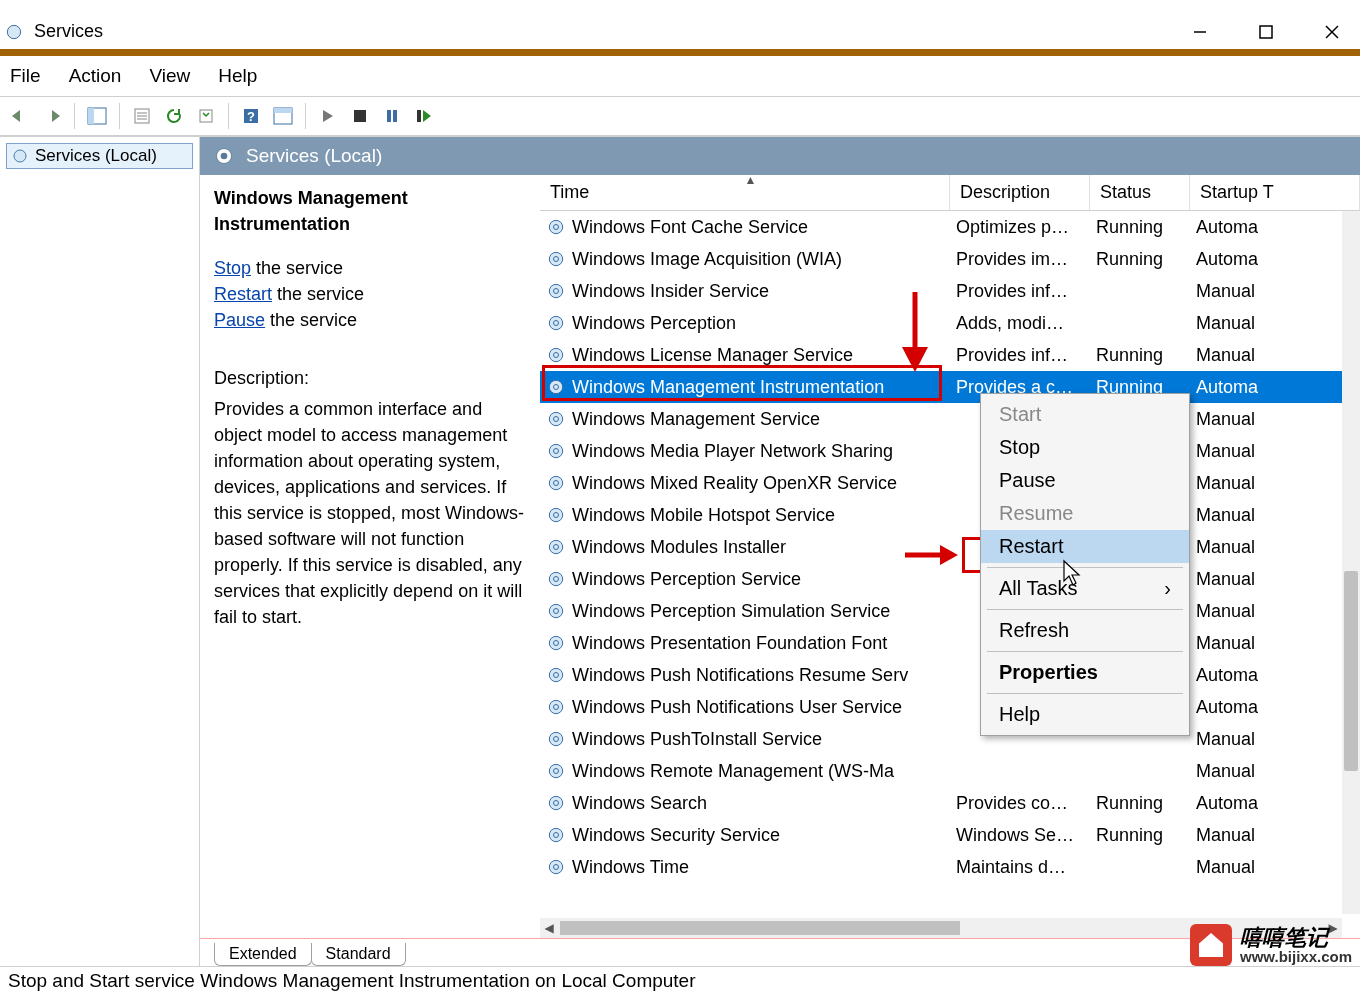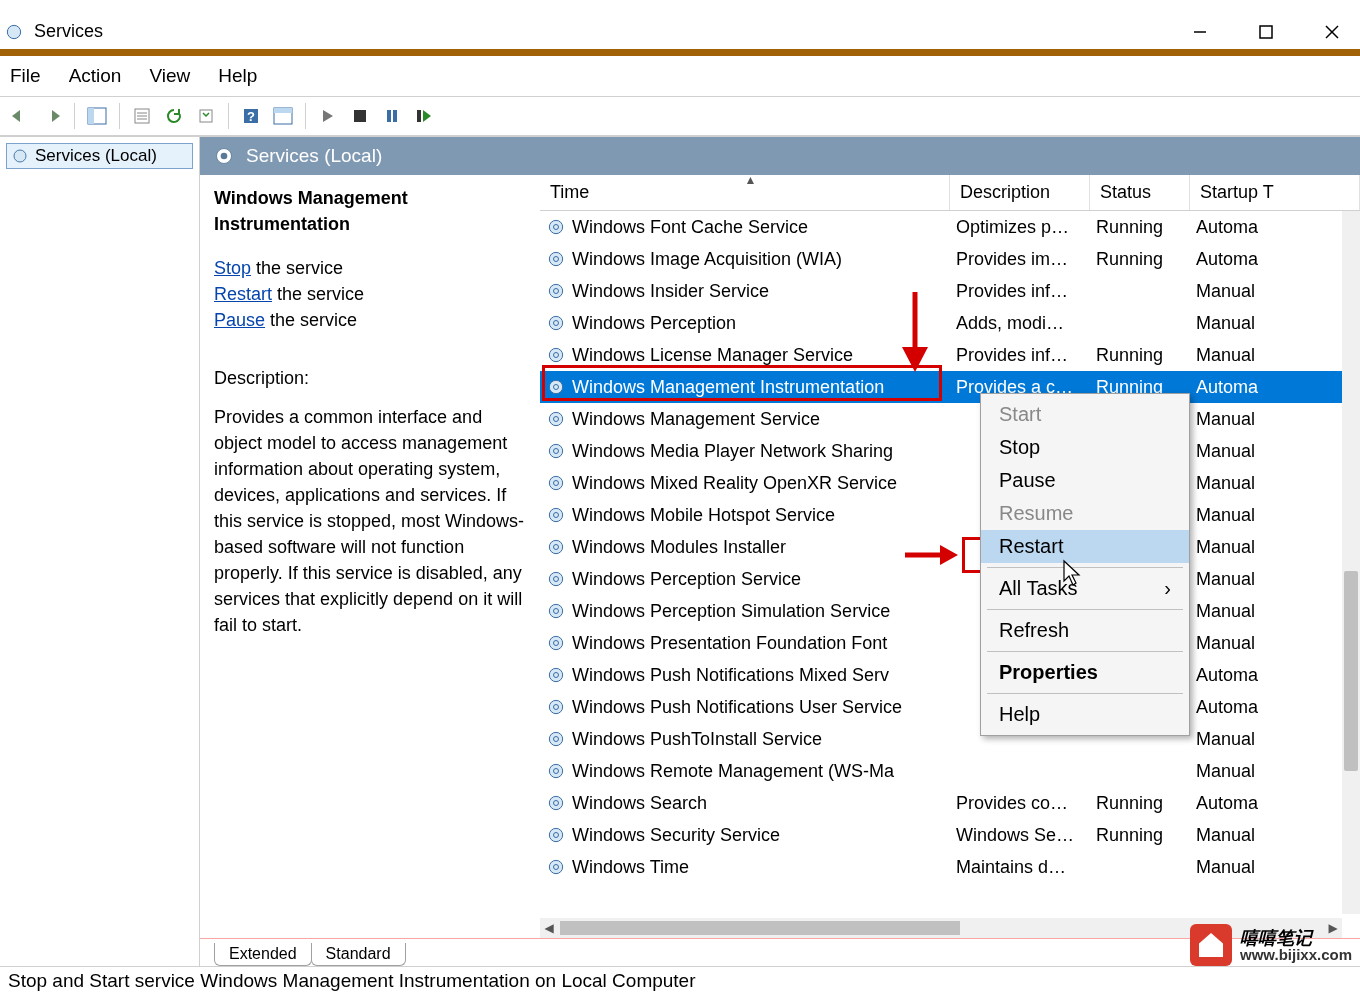--- a/index.html
+++ b/index.html
@@ -27,21 +27,21 @@
 .tree-item { display: flex; align-items: center; gap: 6px; padding: 2px 4px; font-size: 17px; background: #e5f1fb; border: 1px solid #7da2ce; }
 
 .content-pane { flex: 1; display: flex; flex-direction: column; position: relative; }
 .content-header { background: #8099b3; color: #fff; height: 38px; display: flex; align-items: center; padding: 0 14px; gap: 12px; font-size: 19px; }
 .content-body { flex: 1; display: flex; overflow: hidden; }
 
 .detail-panel { width: 340px; padding: 10px 14px; font-size: 18px; line-height: 1.45; }
 .detail-panel .svc-title { font-weight: bold; margin-bottom: 18px; }
 .detail-panel a { color: #0645ad; text-decoration: underline; }
 .detail-panel .actions { margin-bottom: 32px; }
-.detail-panel .desc-label { margin-bottom: 12px; }
+.detail-panel .desc-label { margin-bottom: 4px; }
 
 .list-panel { flex: 1; position: relative; overflow: hidden; }
 .list-header { display: flex; border-bottom: 1px solid #d0d0d0; height: 36px; align-items: center; font-size: 18px; }
 .list-header .col { padding: 0 10px; border-right: 1px solid #e0e0e0; height: 100%; display: flex; align-items: center; }
 .col-name { width: 410px; position:relative; }
 .col-desc { width: 140px; }
 .col-status { width: 100px; }
 .col-startup { flex: 1; }
 .sort-arrow { position:absolute; left:50%; top:-2px; font-size:12px; color:#555; }
 
@@ -80,21 +80,21 @@
 .vscroll .thumb { position: absolute; left: 2px; right: 2px; top: 360px; height: 200px; background: #c0c0c0; border-radius: 2px; }
 .hscroll { position:absolute; left:0; right:18px; bottom:0; height:20px; background:#f0f0f0; display:flex; align-items:center; }
 .hscroll .arrow { width:18px; text-align:center; color:#555; font-size:12px;}
 .hscroll .thumb { flex:0 0 400px; height:14px; background:#c0c0c0; margin-left:2px;}
 
 
 .watermark { position: absolute; right: 8px; bottom: 34px; display:flex; align-items:center; gap:8px; font-weight:bold; }
 .watermark .logo { width:42px; height:42px; background:#d93a2b; border-radius:6px; position:relative; }
 .watermark .logo::before { content:""; position:absolute; inset:6px; background:#fff; clip-path: polygon(50% 10%, 90% 45%, 90% 90%, 10% 90%, 10% 45%); }
 .watermark .txt { line-height:1; }
-.watermark .cn { font-size:18px; font-style:italic; }
+.watermark .cn { font-size:22px; font-style:italic; }
 .watermark .url { font-size:15px; color:#333; }
 
 
 .cursor { position:absolute; width:20px; height:28px; pointer-events:none; z-index:60; }
 
 
 svg.gear circle{fill:#d6e8f5; stroke:#3a6ea5; stroke-width:1.2;}
 svg.gear path{fill:#3a6ea5;}
 </style>
 </head>
@@ -420,21 +420,21 @@
               <div class="cell cell-desc"></div>
               <div class="cell cell-status"></div>
               <div class="cell cell-startup">Manual</div>
             </div>
             <div class="row">
               <div class="cell cell-name">
                 <svg class="svc-icon gear" viewBox="0 0 24 24">
                   <circle cx="12" cy="12" r="8"></circle>
                   <circle cx="12" cy="12" r="3" fill="#3a6ea5"></circle>
                 </svg>
-                <span>Windows Push Notifications Mixed Serv</span>
+                <span>Windows Push Notifications Resume Serv</span>
               </div>
               <div class="cell cell-desc"></div>
               <div class="cell cell-status"></div>
               <div class="cell cell-startup">Automa</div>
             </div>
             <div class="row">
               <div class="cell cell-name">
                 <svg class="svc-icon gear" viewBox="0 0 24 24">
                   <circle cx="12" cy="12" r="8"></circle>
                   <circle cx="12" cy="12" r="3" fill="#3a6ea5"></circle>

